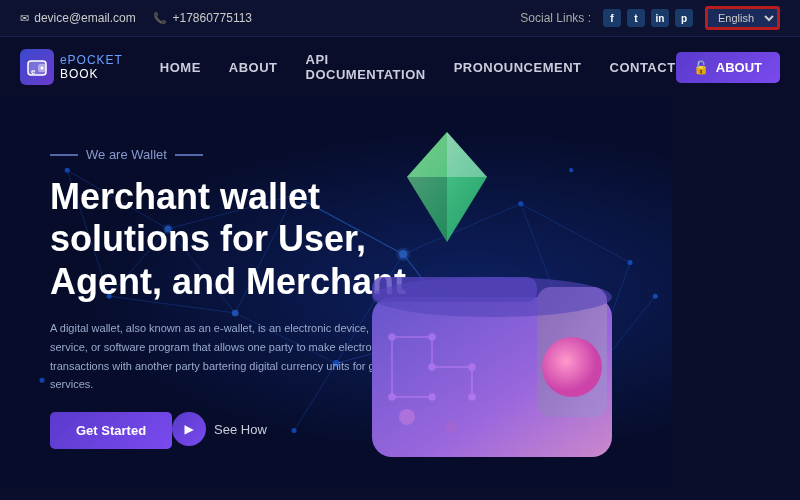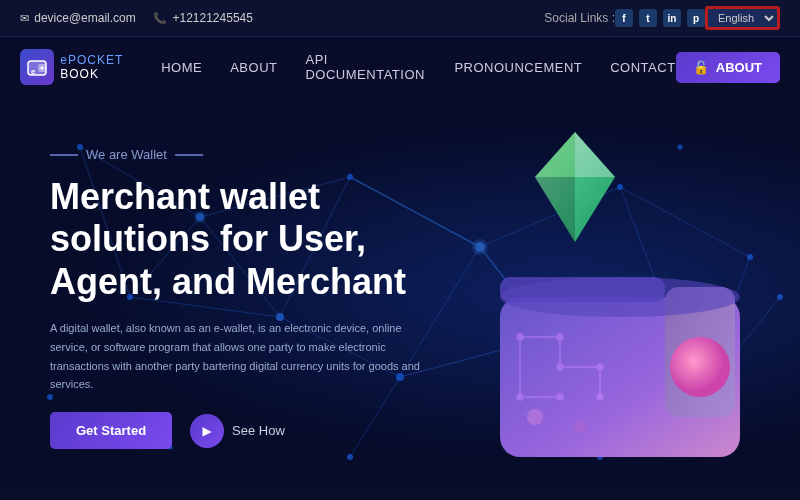--- a/index.html
+++ b/index.html
@@ -10,21 +10,21 @@
       background: #0d1230;
       padding: 6px 20px;
       display: flex;
       align-items: center;
       justify-content: space-between;
       font-size: 12px;
       color: #ccc;
       border-bottom: 1px solid #1a2050;
     }
     .topbar-left { display: flex; gap: 18px; align-items: center; }
-    .topbar-right { display: flex; align-items: center; }
+    .topbar-right { display: flex; gap: 12px; align-items: center; }
     .topbar-contact { display: flex; align-items: center; gap: 5px; }
     .social-links { display: flex; align-items: center; gap: 6px; }
     .social-label { color: #aaa; }
     .social-icon {
       width: 18px; height: 18px; background: #1a3a6a; border-radius: 3px;
       display: inline-flex; align-items: center; justify-content: center;
       font-size: 10px; color: #fff; font-weight: bold; cursor: pointer;
     }
     .lang-select {
       background: #1a2a5a; color: #ccc; border: 3px solid #b91c1c;
@@ -44,34 +44,34 @@
     .logo { display: flex; align-items: center; gap: 6px; }
     .logo-icon {
       width: 36px; height: 36px; background: linear-gradient(135deg, #3a4acc, #6a3acc);
       border-radius: 6px; display: flex; align-items: center; justify-content: center;
       font-size: 16px; color: #fff;
     }
     .logo-text { font-size: 12px; font-weight: 700; color: #fff; letter-spacing: 1px; }
     .logo-text span { color: #6a9fff; font-weight: 400; }
     .nav-links { display: flex; gap: 28px; align-items: center; }
     .nav-link {
-      color: #ccd; font-size: 13px; font-weight: 400; cursor: pointer;
+      color: #ccd; font-size: 13px; font-weight: 700; cursor: pointer;
       text-decoration: none; letter-spacing: 0.5px;
     }
     .login-btn {
       background: linear-gradient(135deg, #5a3acc, #7a4aee);
       color: #fff; border: none; padding: 8px 18px; border-radius: 5px;
       font-size: 13px; font-weight: 600; cursor: pointer; display: flex;
       align-items: center; gap: 6px;
     }
 
     
     .hero {
       position: relative;
-      width: 800px;
+      width: 672px;
       height: 390px;
       overflow: hidden;
       background: #404040;
     }
 
     
     .hero-bg {
       position: absolute; inset: 0;
       background: radial-gradient(ellipse at 70% 50%, #0d2060 0%, #060c2a 60%);
     }
@@ -96,21 +96,21 @@
     }
     .we-are-line { width: 28px; height: 2px; background: #5566aa; }
     .hero-title {
       font-size: 36px; font-weight: 800; color: #fff; line-height: 1.18;
       margin-bottom: 16px;
     }
     .hero-desc {
       font-size: 11px; color: #99aacc; line-height: 1.7; margin-bottom: 18px;
       max-width: 380px;
     }
-    .hero-actions { display: flex; align-items: center; gap: 18px; }
+    .hero-actions { display: flex; align-items: flex-start; }
     .get-started-btn {
       background: linear-gradient(135deg, #5a3acc, #7a4aee);
       color: #fff; border: none; padding: 11px 26px; border-radius: 5px;
       font-size: 13px; font-weight: 600; cursor: pointer;
     }
     .see-how { display: flex; align-items: center; gap: 8px; color: #ccd; font-size: 13px; cursor: pointer; }
     .play-btn {
       width: 34px; height: 34px; background: linear-gradient(135deg, #5a3acc, #7a4aee);
       border-radius: 50%; display: flex; align-items: center; justify-content: center;
       color: #fff; font-size: 12px;
@@ -133,21 +133,21 @@
 <body>
 
 <div class="topbar">
   <div class="topbar-left">
     <div class="topbar-contact">
       <span class="email-icon">✉</span>
       <span>device@email.com</span>
     </div>
     <div class="topbar-contact">
       <span class="phone-icon">📞</span>
-      <span>+12121245545</span>
+      <span>+17860775113</span>
     </div>
   </div>
   <div class="topbar-right">
     <span class="social-label">Social Links :</span>
     <div class="social-links">
       <span class="social-icon">f</span>
       <span class="social-icon">t</span>
       <span class="social-icon">in</span>
       <span class="social-icon">p</span>
     </div>

